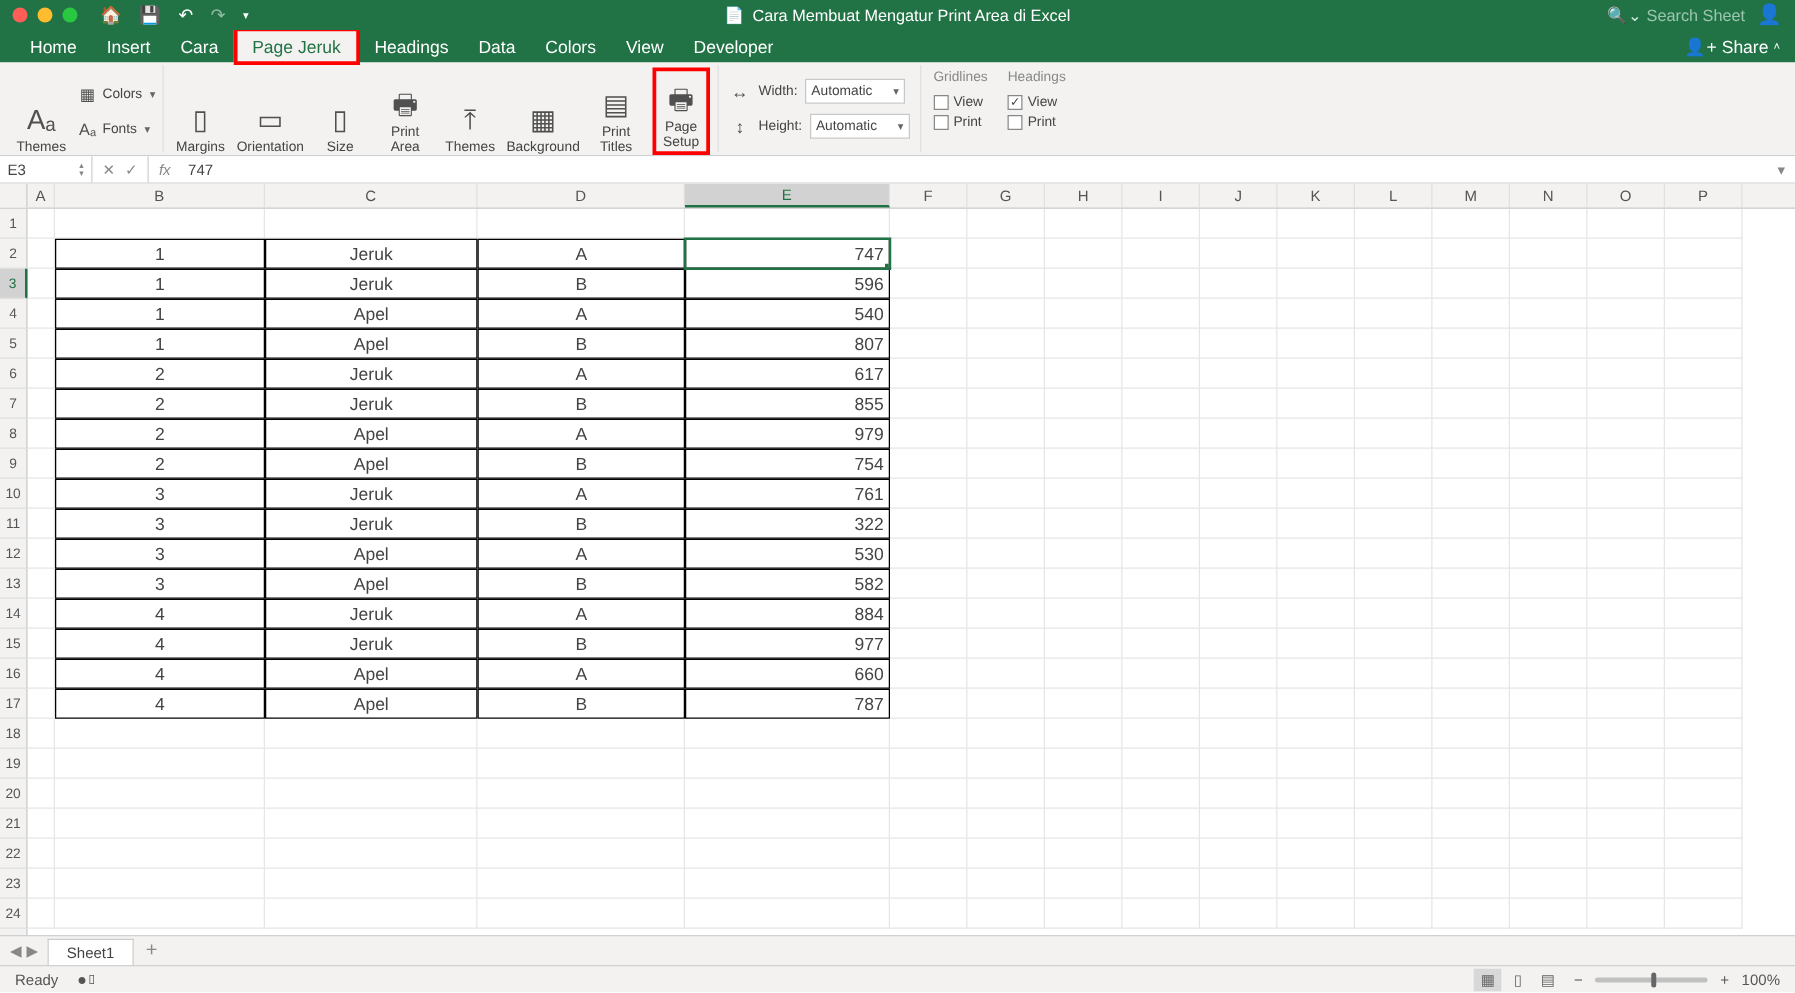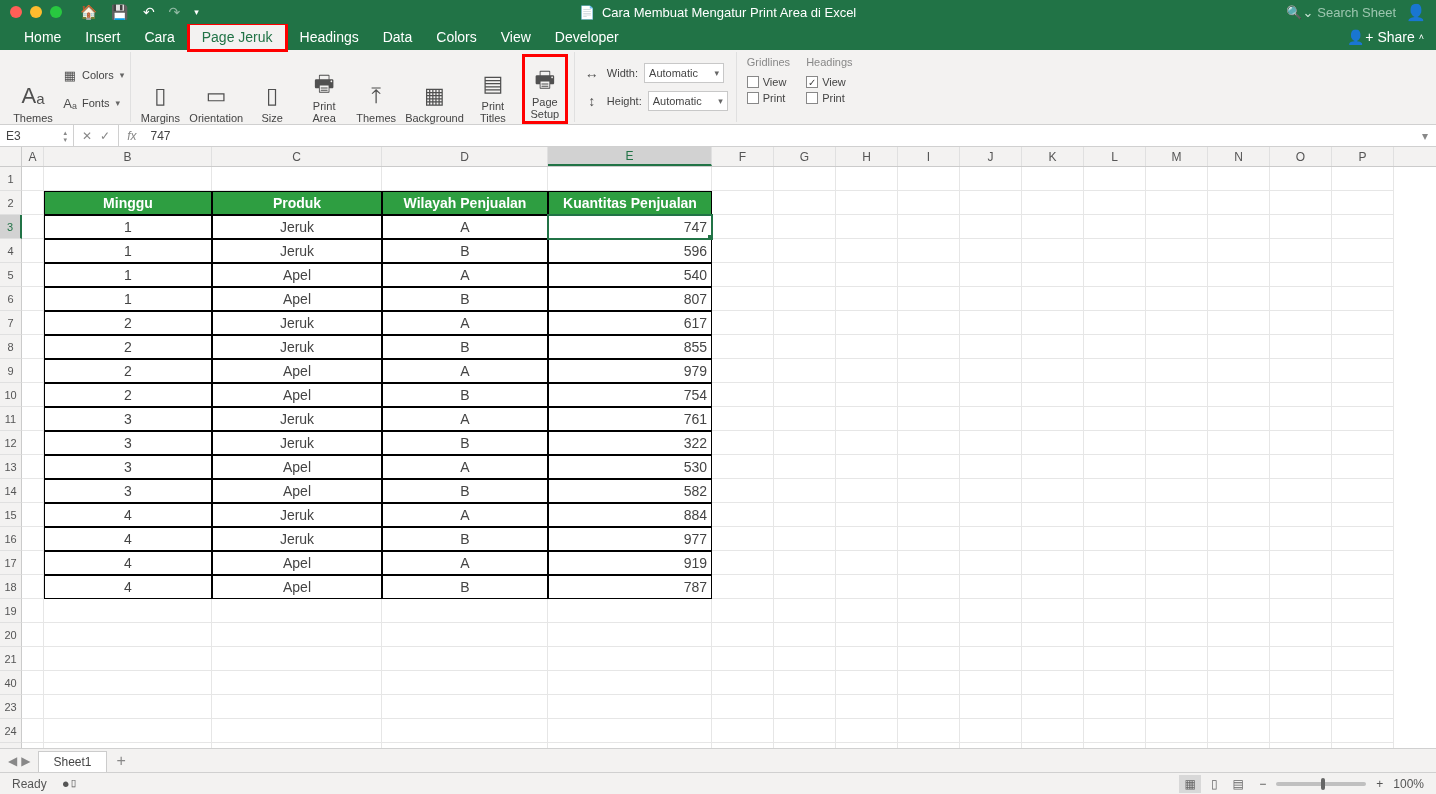--- a/index.html
+++ b/index.html
@@ -296,21 +296,21 @@
       <div class="rh">12</div>
       <div class="rh">13</div>
       <div class="rh">14</div>
       <div class="rh">15</div>
       <div class="rh">16</div>
       <div class="rh">17</div>
       <div class="rh">18</div>
       <div class="rh">19</div>
       <div class="rh">20</div>
       <div class="rh">21</div>
-      <div class="rh">40</div>
+      <div class="rh">22</div>
       <div class="rh">23</div>
       <div class="rh">24</div>
       <div class="rh">25</div>
     </div>
   <div class="cells" id="cells">
       <div class="cell-row">
         <div class="cell" style="width: 22px;"></div>
         <div class="cell" style="width: 168px;"></div>
         <div class="cell" style="width: 170px;"></div>
         <div class="cell" style="width: 166px;"></div>
@@ -322,38 +322,20 @@
         <div class="cell" style="width: 62px;"></div>
         <div class="cell" style="width: 62px;"></div>
         <div class="cell" style="width: 62px;"></div>
         <div class="cell" style="width: 62px;"></div>
         <div class="cell" style="width: 62px;"></div>
         <div class="cell" style="width: 62px;"></div>
         <div class="cell" style="width: 62px;"></div>
       </div>
       <div class="cell-row">
         <div class="cell" style="width: 22px;"></div>
-        <div class="cell thdr" style="width: 168px;">Minggu</div>
-        <div class="cell thdr" style="width: 170px;">Produk</div>
-        <div class="cell thdr" style="width: 166px;">Wilayah Penjualan</div>
-        <div class="cell thdr" style="width: 164px;">Kuantitas Penjualan</div>
-        <div class="cell" style="width: 62px;"></div>
-        <div class="cell" style="width: 62px;"></div>
-        <div class="cell" style="width: 62px;"></div>
-        <div class="cell" style="width: 62px;"></div>
-        <div class="cell" style="width: 62px;"></div>
-        <div class="cell" style="width: 62px;"></div>
-        <div class="cell" style="width: 62px;"></div>
-        <div class="cell" style="width: 62px;"></div>
-        <div class="cell" style="width: 62px;"></div>
-        <div class="cell" style="width: 62px;"></div>
-        <div class="cell" style="width: 62px;"></div>
-      </div>
-      <div class="cell-row">
-        <div class="cell" style="width: 22px;"></div>
         <div class="cell tcell" style="width: 168px;">1</div>
         <div class="cell tcell" style="width: 170px;">Jeruk</div>
         <div class="cell tcell" style="width: 166px;">A</div>
         <div class="cell tcell num sel-cell" style="width: 164px;">747</div>
         <div class="cell" style="width: 62px;"></div>
         <div class="cell" style="width: 62px;"></div>
         <div class="cell" style="width: 62px;"></div>
         <div class="cell" style="width: 62px;"></div>
         <div class="cell" style="width: 62px;"></div>
         <div class="cell" style="width: 62px;"></div>
@@ -595,21 +577,21 @@
         <div class="cell" style="width: 62px;"></div>
         <div class="cell" style="width: 62px;"></div>
         <div class="cell" style="width: 62px;"></div>
         <div class="cell" style="width: 62px;"></div>
       </div>
       <div class="cell-row">
         <div class="cell" style="width: 22px;"></div>
         <div class="cell tcell" style="width: 168px;">4</div>
         <div class="cell tcell" style="width: 170px;">Apel</div>
         <div class="cell tcell" style="width: 166px;">A</div>
-        <div class="cell tcell num" style="width: 164px;">919</div>
+        <div class="cell tcell num" style="width: 164px;">660</div>
         <div class="cell" style="width: 62px;"></div>
         <div class="cell" style="width: 62px;"></div>
         <div class="cell" style="width: 62px;"></div>
         <div class="cell" style="width: 62px;"></div>
         <div class="cell" style="width: 62px;"></div>
         <div class="cell" style="width: 62px;"></div>
         <div class="cell" style="width: 62px;"></div>
         <div class="cell" style="width: 62px;"></div>
         <div class="cell" style="width: 62px;"></div>
         <div class="cell" style="width: 62px;"></div>

